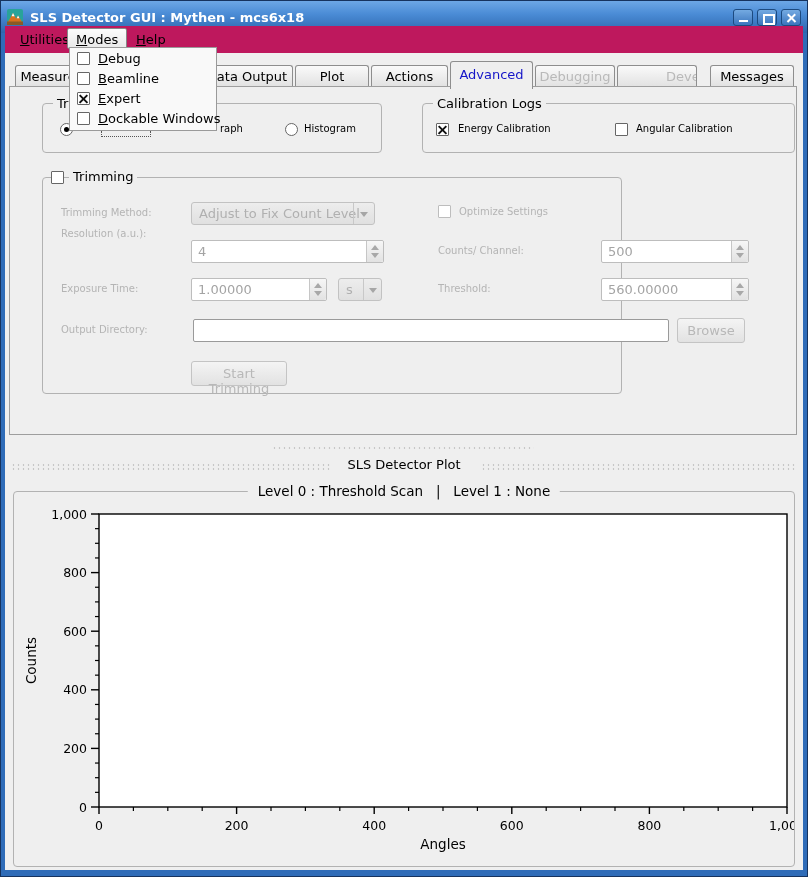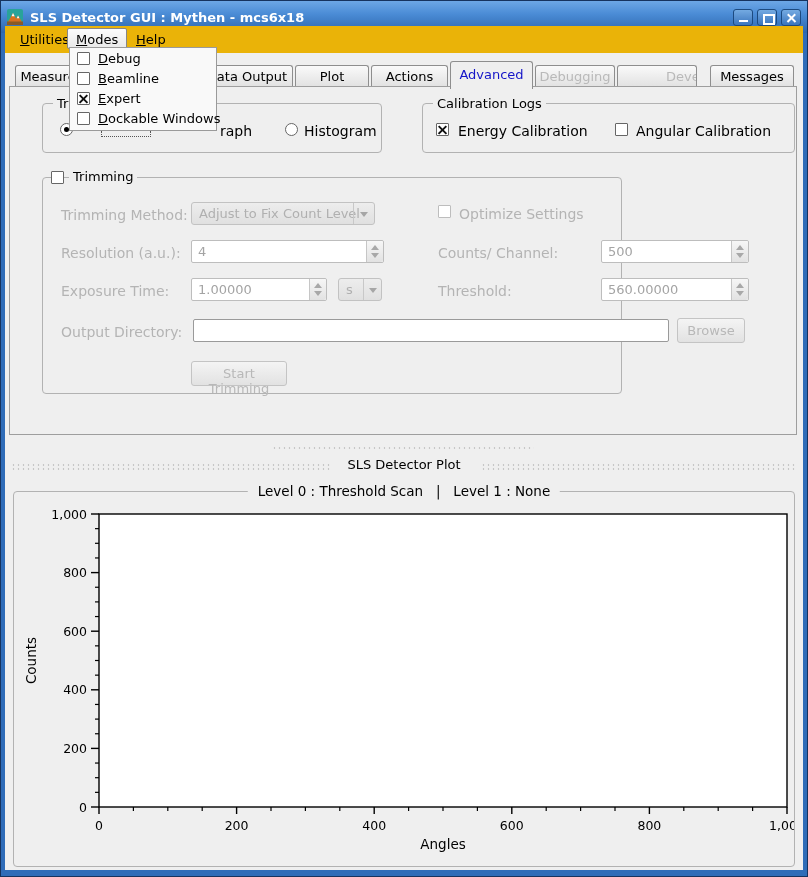--- a/index.html
+++ b/index.html
@@ -14,21 +14,21 @@
   .win-btn{position:relative;width:20px;height:17px;border:1px solid #1c4a80;border-radius:3px;
     background:linear-gradient(#74aae2,#3a75bd);}
   .wb-min::after{content:'';position:absolute;left:5px;bottom:3px;width:9px;height:2px;background:#fff;}
   .wb-max::after{content:'';position:absolute;left:5px;top:4px;width:8px;height:7px;border:2px solid #fff;}
   .wb-close::before,.wb-close::after{content:'';position:absolute;left:4px;top:7px;width:11px;height:2.4px;background:#fff;}
   .wb-close::before{transform:rotate(45deg);}
   .wb-close::after{transform:rotate(-45deg);}
   
   .client{position:absolute;left:4px;top:25px;right:4px;bottom:6px;background:#efefef;}
   
-  .menubar{position:absolute;left:0;top:0;right:0;height:27px;background:#eab308;}
+  .menubar{position:absolute;left:0;top:0;right:0;height:27px;background:#be185d;}
   .menu-item{position:absolute;top:2px;height:21px;font-size:13px;color:#000;padding:3px 8px 0 8px;border:1px solid transparent;}
   .menu-item.active{background:linear-gradient(#fcfcfc,#e9e9e9);border:1px solid #878787;border-radius:2px;}
   .mlabel{display:inline-block;}
   .mlabel::first-letter{text-decoration:underline;}
   
   .tabbar{position:absolute;left:0;top:27px;right:0;height:33px;}
   .tab{position:absolute;border:1px solid #8e8e8e;border-bottom:none;border-radius:3px 3px 0 0;
     background:linear-gradient(#fafafa,#e2e2e2);font-size:13px;color:#000;text-align:center;
     top:12px;height:21px;padding-top:3px;white-space:nowrap;overflow:hidden;}
   .tab.selected{top:8px;height:28px;background:#efefef;color:#1515c8;z-index:3;padding-top:5px;}
@@ -38,21 +38,21 @@
   .groupbox{position:absolute;border:1px solid #b2b2b2;border-radius:4px;}
   .gb-label{position:absolute;top:-8px;left:10px;background:#efefef;padding:0 4px;font-size:13px;color:#000;white-space:nowrap;}
   
   .checkbox{position:absolute;width:13px;height:13px;background:#fff;border:1px solid #666;border-radius:1px;}
   .checkbox.checked::before,.checkbox.checked::after{content:'';position:absolute;left:0px;top:4.5px;width:11px;height:2.2px;background:#111;}
   .checkbox.checked::before{transform:rotate(45deg);}
   .checkbox.checked::after{transform:rotate(-45deg);}
   .checkbox.dis{border-color:#bdbdbd;}
   .radio{position:absolute;width:13px;height:13px;border:1px solid #666;border-radius:50%;background:#fff;}
   .radio.selected::after{content:'';position:absolute;left:3px;top:3px;width:5px;height:5px;border-radius:50%;background:#000;}
-  .lbl{position:absolute;font-size:14px;color:#000;white-space:nowrap;}
+  .lbl{position:absolute;font-size:10px;color:#000;white-space:nowrap;}
   .lbl.dis{color:#b4b4b4;}
   .combo{position:absolute;height:23px;border:1px solid #c2c2c2;border-radius:3px;background:linear-gradient(#ededed,#e0e0e0);
     font-size:13px;color:#b0b0b0;padding:3px 0 0 7px;white-space:nowrap;}
   .combo .arrowbox{position:absolute;right:0;top:0;bottom:0;width:21px;border-left:1px solid #c8c8c8;}
   .tri-down{position:absolute;left:50%;top:50%;margin:-2px 0 0 -4px;width:0;height:0;
     border-left:4px solid transparent;border-right:4px solid transparent;border-top:5px solid #a6a6a6;}
   .spinbox{position:absolute;height:23px;border:1px solid #bdbdbd;border-radius:2px;background:#fff;font-size:13px;color:#a4a4a4;}
   .spin-val{position:absolute;left:6px;top:3px;white-space:nowrap;}
   .spin-btns{position:absolute;right:0;top:0;bottom:0;width:17px;border-left:1px solid #c6c6c6;
     background:linear-gradient(#f6f6f6,#e2e2e2);border-radius:0 2px 2px 0;}
@@ -155,21 +155,21 @@
         <span class="lbl dis" style="left:18px;top:29px;">Trimming Method:</span>
         <div class="combo" style="left:148px;top:24px;width:184px;">
           <span>Adjust to Fix Count Level</span>
           <span class="arrowbox">
               <span class="tri-down"></span>
             </span>
         </div>
         <span class="checkbox dis" style="left:395px;top:27px;"></span>
         <span class="lbl dis" style="left:416px;top:28px;">Optimize Settings</span>
 
-        <span class="lbl dis" style="left:18px;top:67px;">Resolution (a.u.):</span>
+        <span class="lbl dis" style="left:18px;top:50px;">Resolution (a.u.):</span>
         <div class="spinbox" style="left:148px;top:62px;width:193px;">
           <span class="spin-val">4</span>
           <span class="spin-btns">
               <span class="spin-up"></span>
               <span class="spin-dn"></span>
             </span>
         </div>
         <span class="lbl dis" style="left:395px;top:67px;">Counts/ Channel:</span>
         <div class="spinbox" style="left:558px;top:62px;width:148px;">
           <span class="spin-val">500</span>

